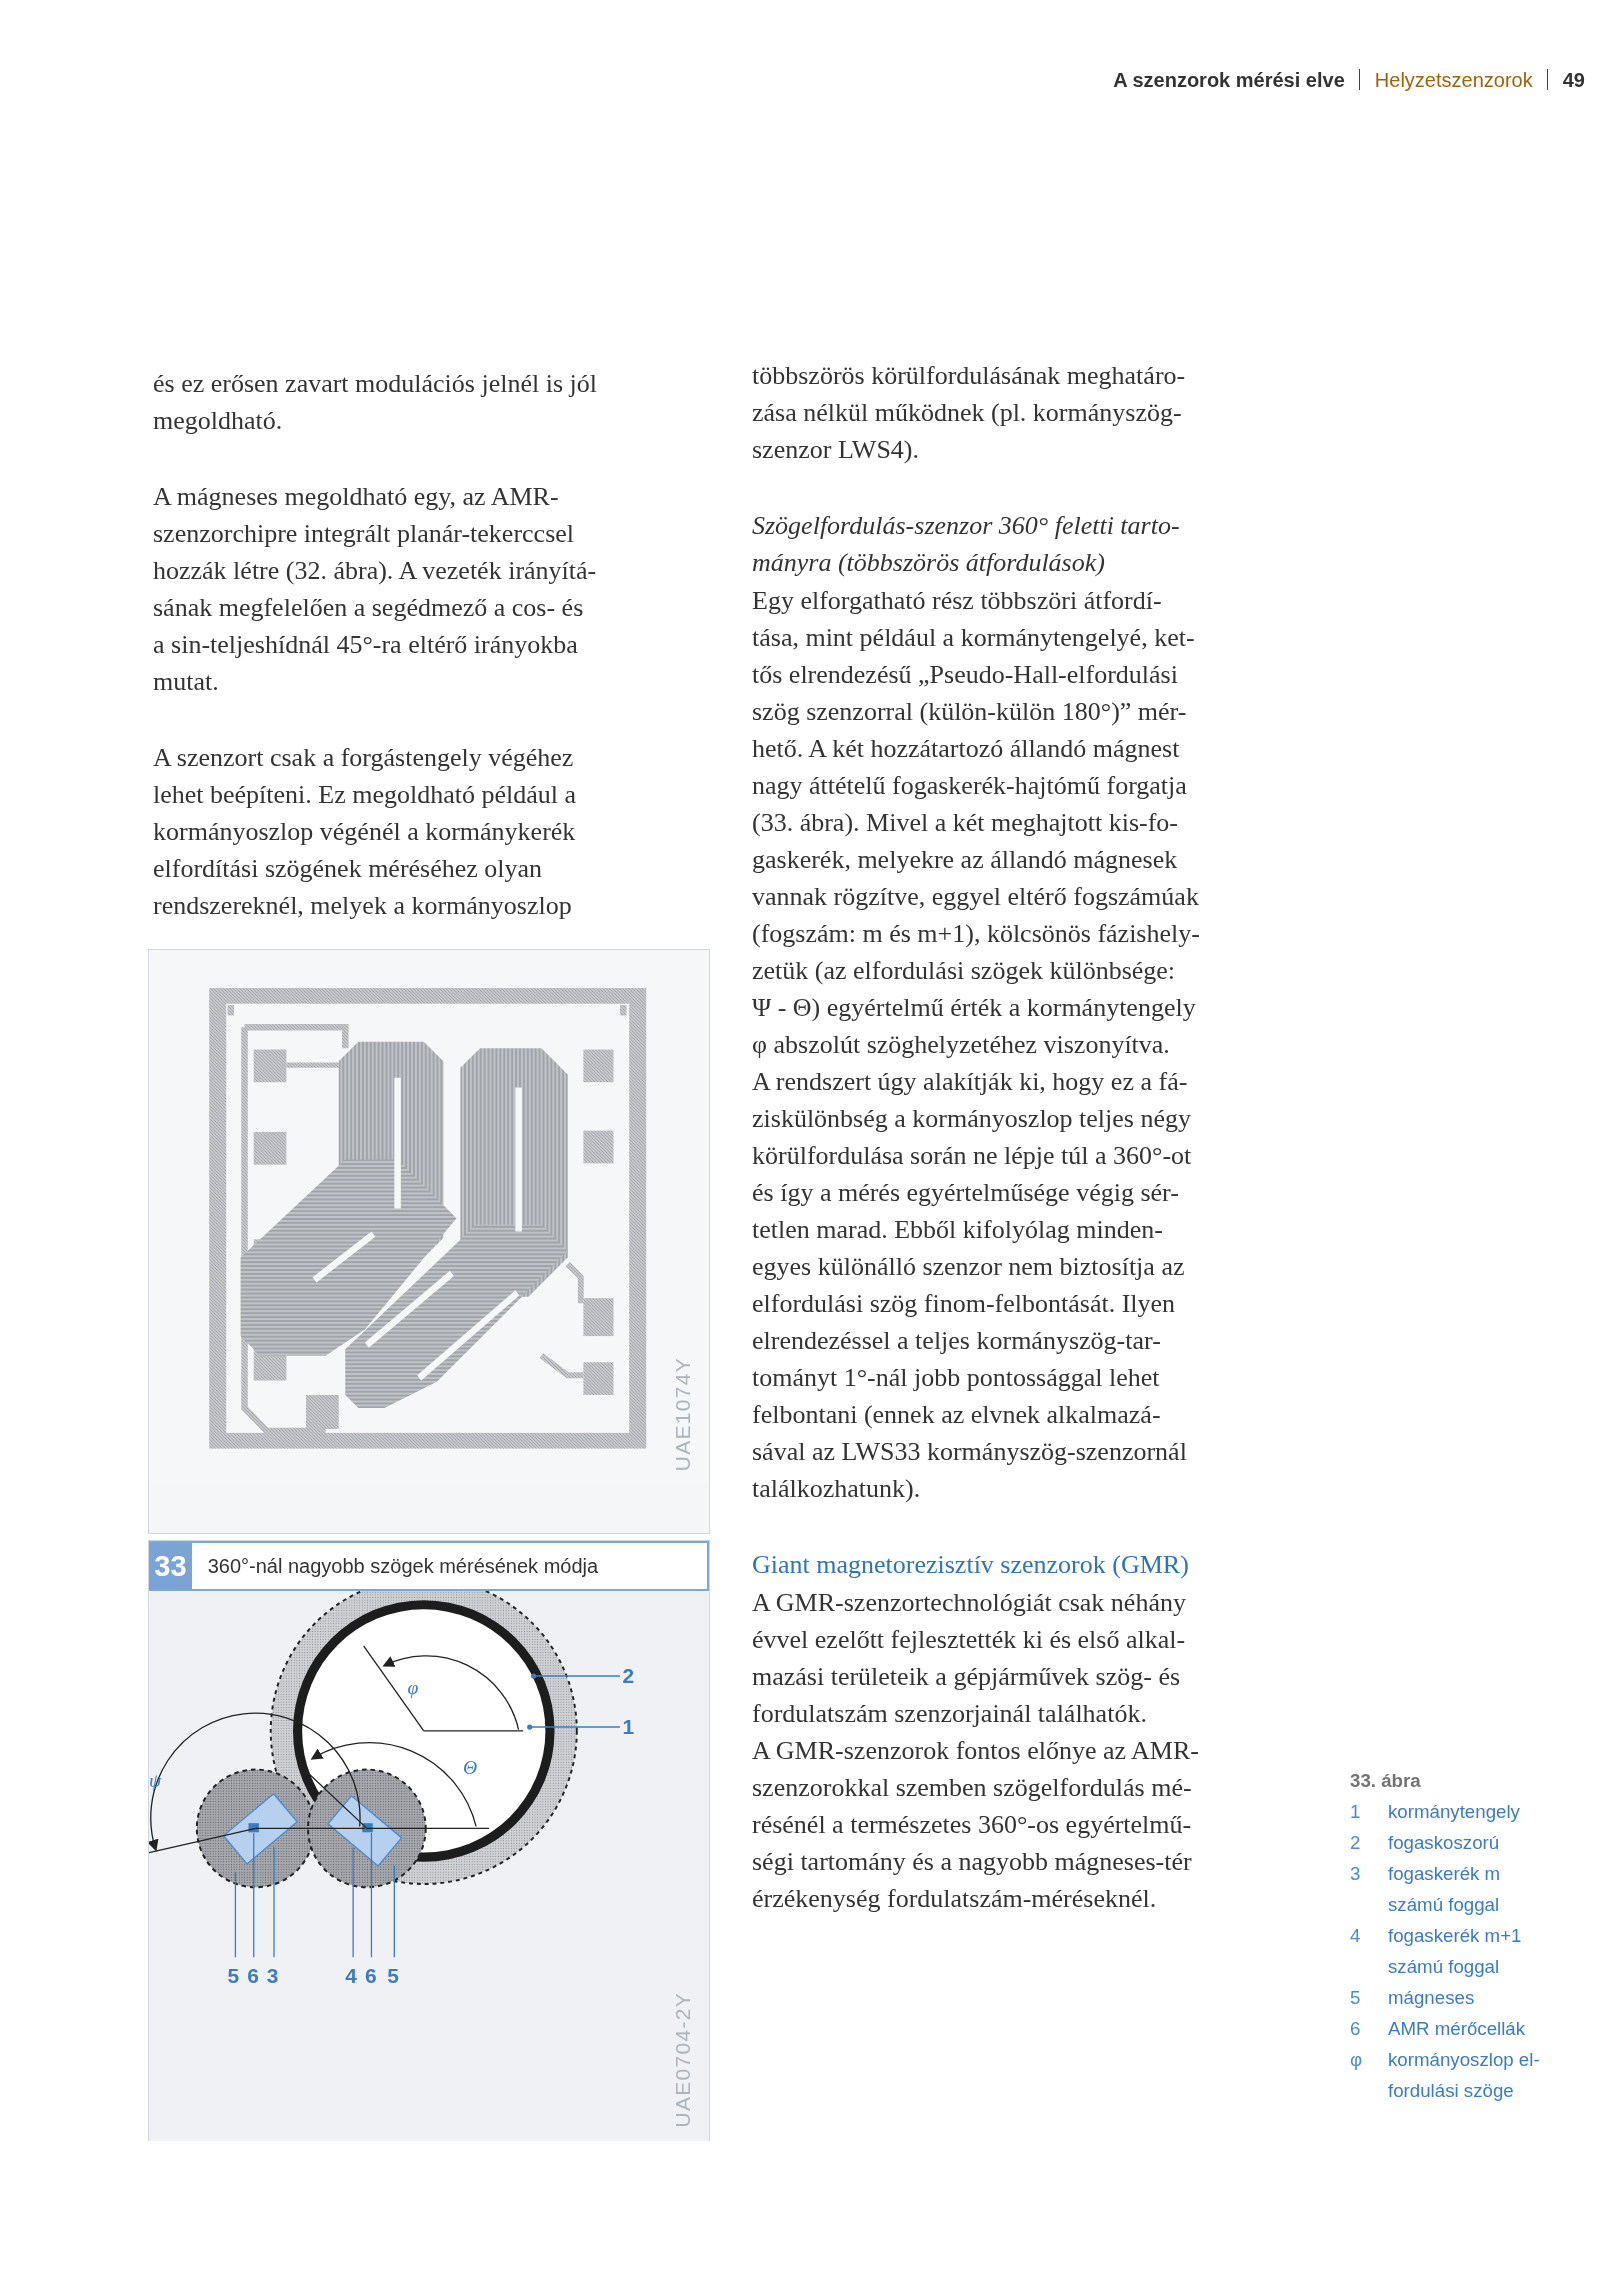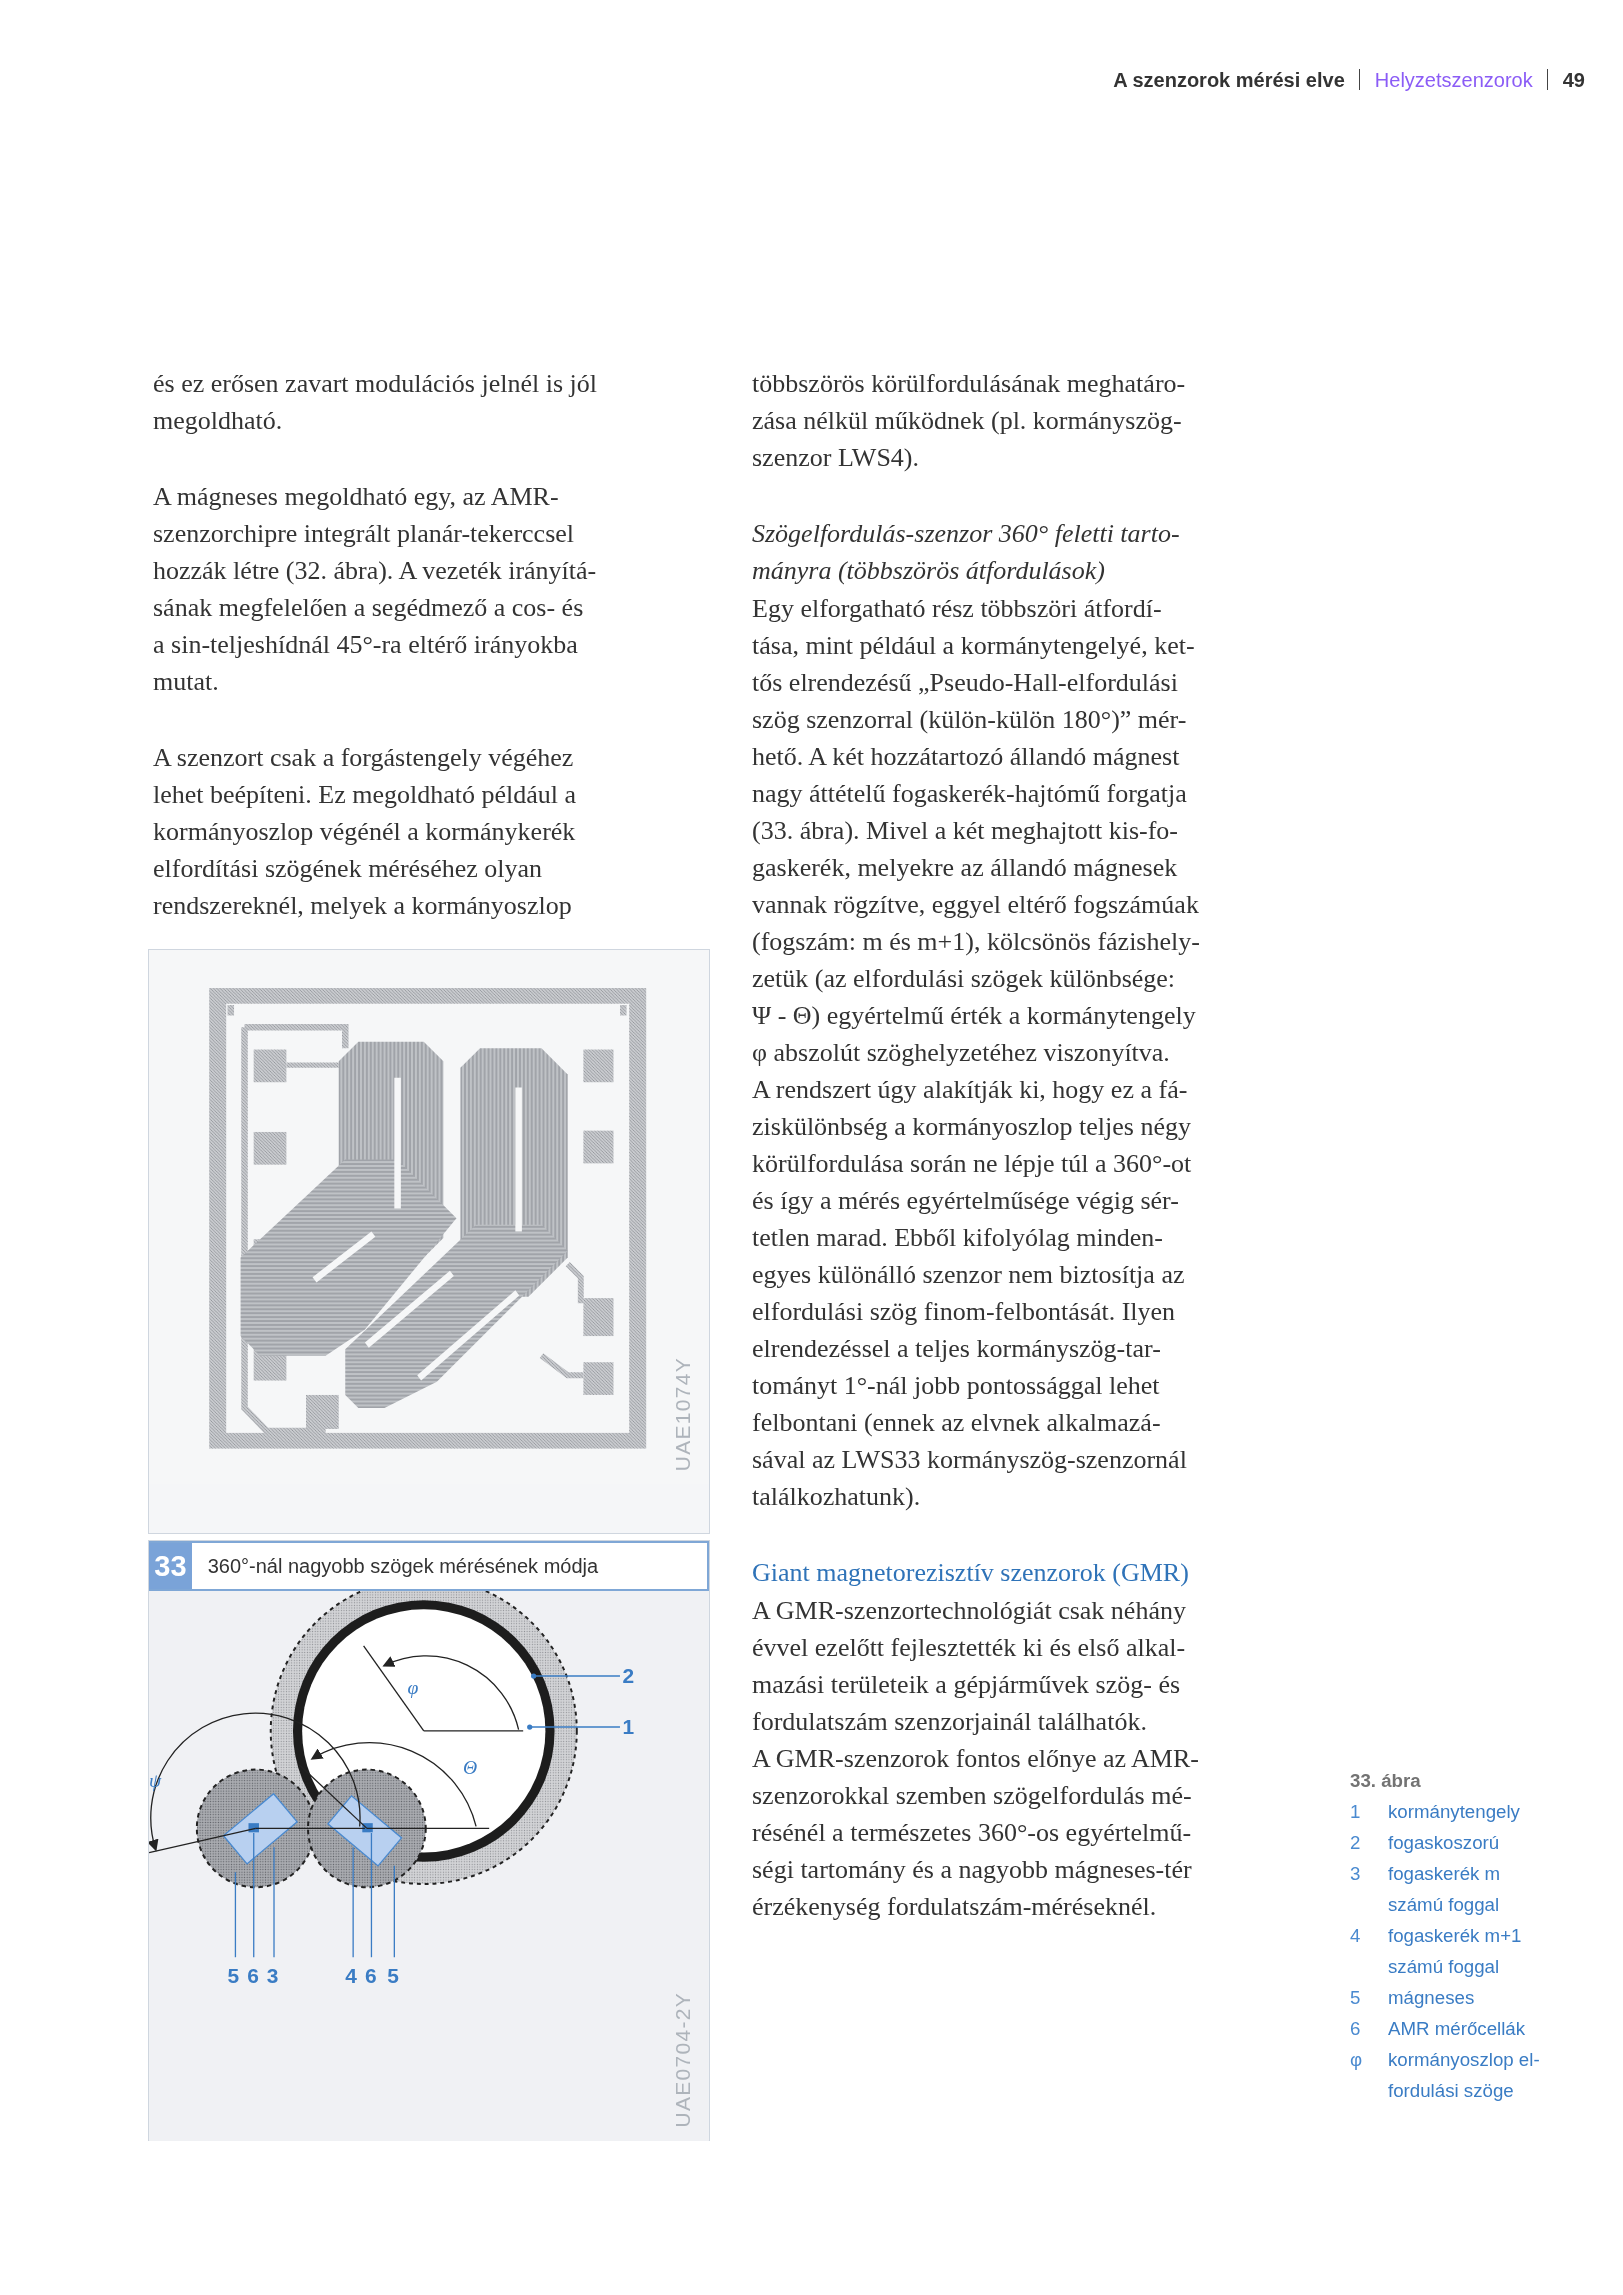--- a/index.html
+++ b/index.html
@@ -4,28 +4,28 @@
 <style>
   html,body{margin:0;padding:0;background:#ffffff;}
   body{width:1623px;height:2295px;position:relative;overflow:hidden;color:#333;}
   .serif{font-family:"Liberation Serif","DejaVu Serif",serif;}
   .sans{font-family:"Liberation Sans","DejaVu Sans",sans-serif;}
 
   
   .running-header{position:absolute;top:69px;right:38px;font-size:20px;color:#333;white-space:nowrap;}
   .running-header .section{font-weight:bold;margin-left:9px;}
   .running-header .sep{display:inline-block;width:1.3px;height:21px;background:#444;vertical-align:-3.3px;margin:0 14.4px;}
-  .running-header .chapter{font-weight:normal;color:#8b5cf6;}
+  .running-header .chapter{font-weight:normal;color:#a16207;}
   .running-header .pageno{font-weight:bold;}
 
   
   .col{position:absolute;font-size:26px;line-height:37px;color:#333;}
   .col p{margin:1px;}
   .col-left{left:152px;top:364px;width:576px;}
-  .col-right{left:751px;top:364px;width:576px;}
+  .col-right{left:751px;top:356px;width:576px;}
   .gap{height:37px;}
   .italic{font-style:italic;}
   .heading-blue{color:#2f73b8;}
 
   
   .figure{position:absolute;left:148px;width:560px;border:1.3px solid #cfd6df;background:#f5f6f8;}
   .fig-head{position:relative;height:46px;background:#fff;border:2px solid #7fa7d6;border-left:none;display:flex;align-items:center;}
   .fig-badge{width:43px;height:100%;background:#7aa3d8;color:#fff;font-weight:bold;font-size:29px;display:flex;align-items:center;justify-content:center;}
   .fig-title{font-size:20px;color:#333;padding-left:15.7px;}
   .fig-body{position:relative;}

